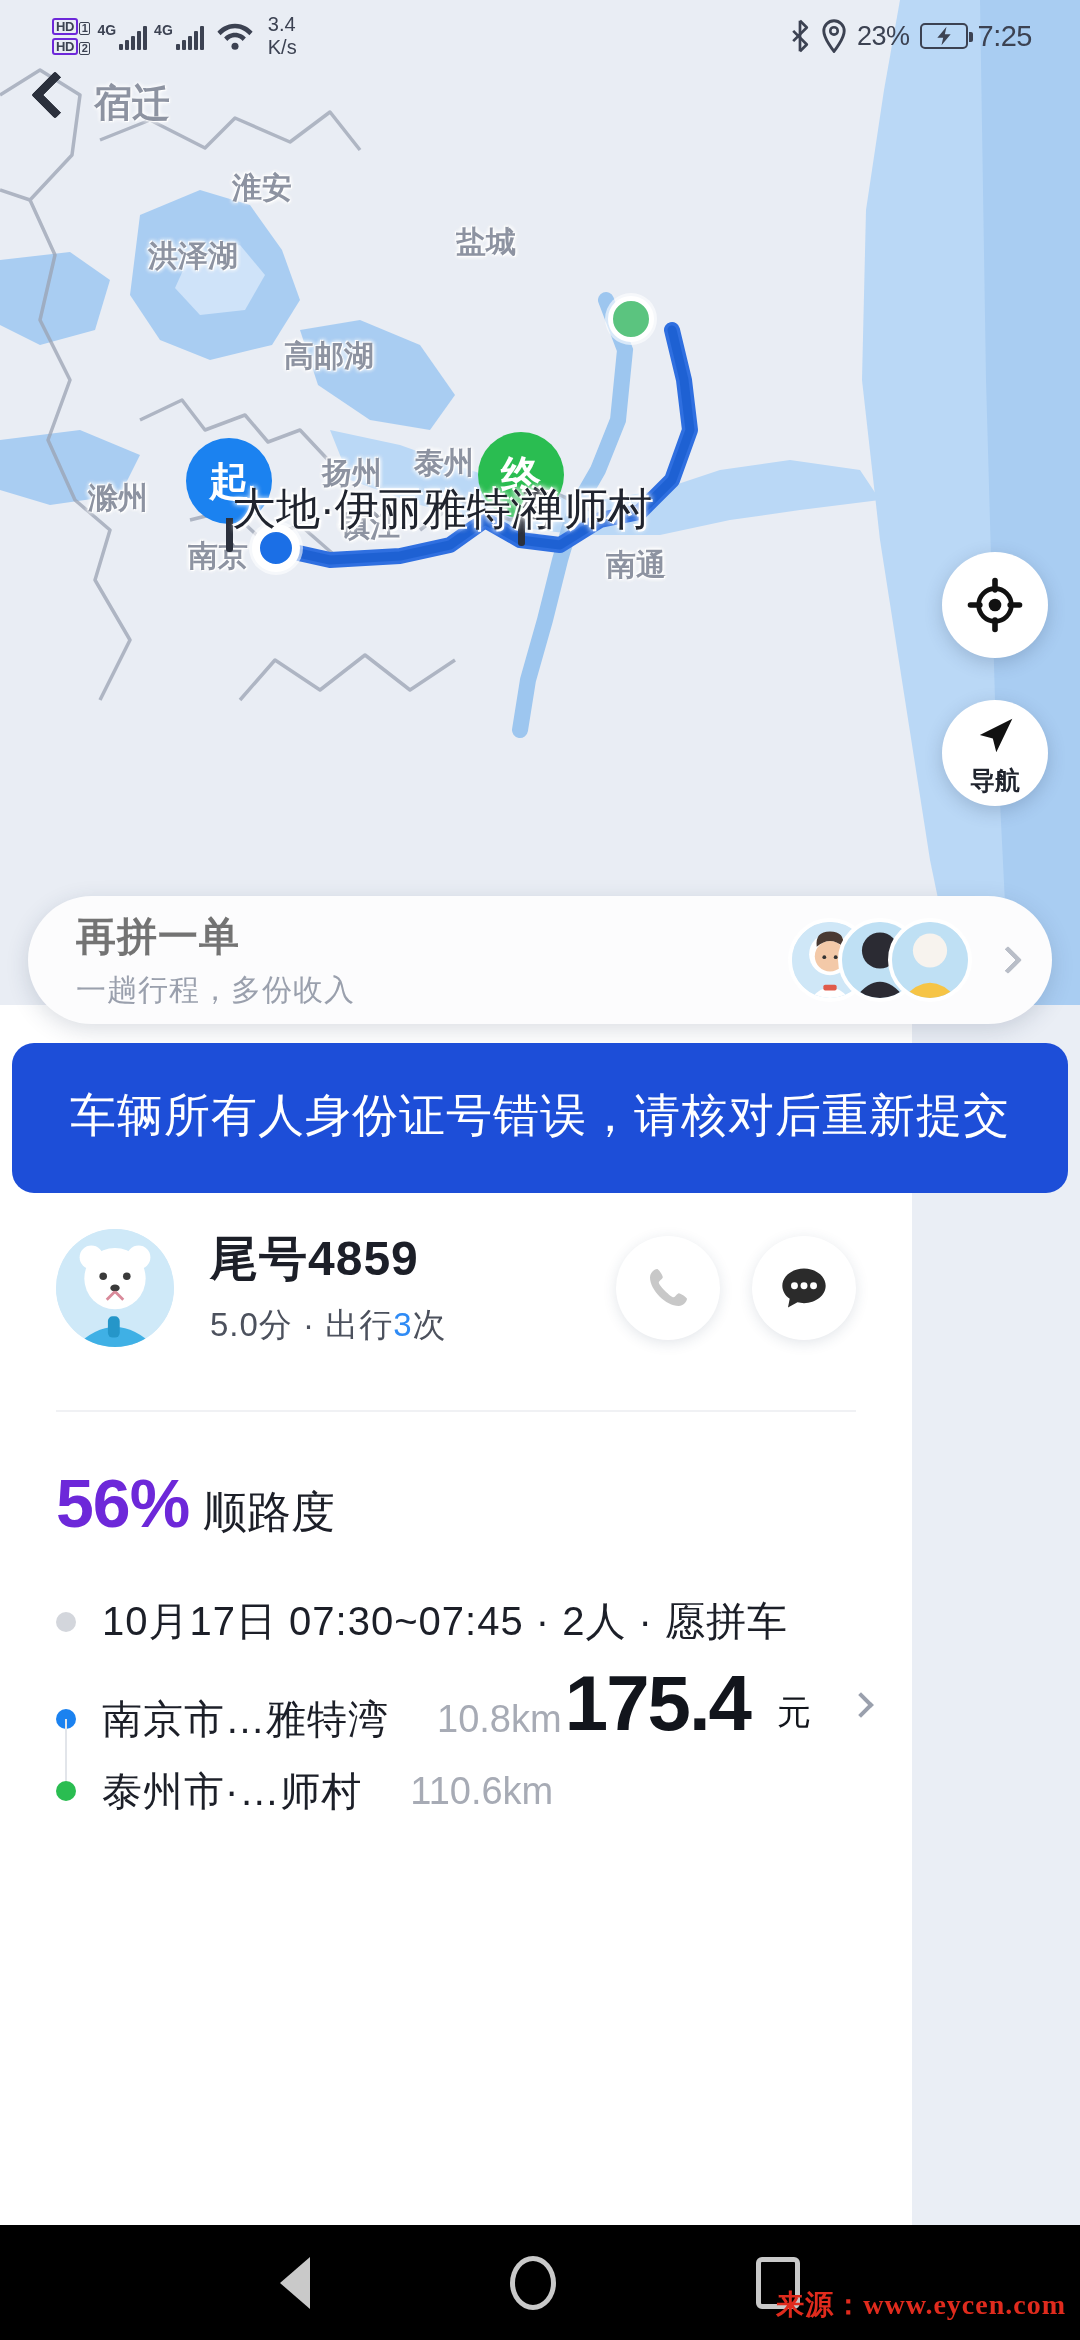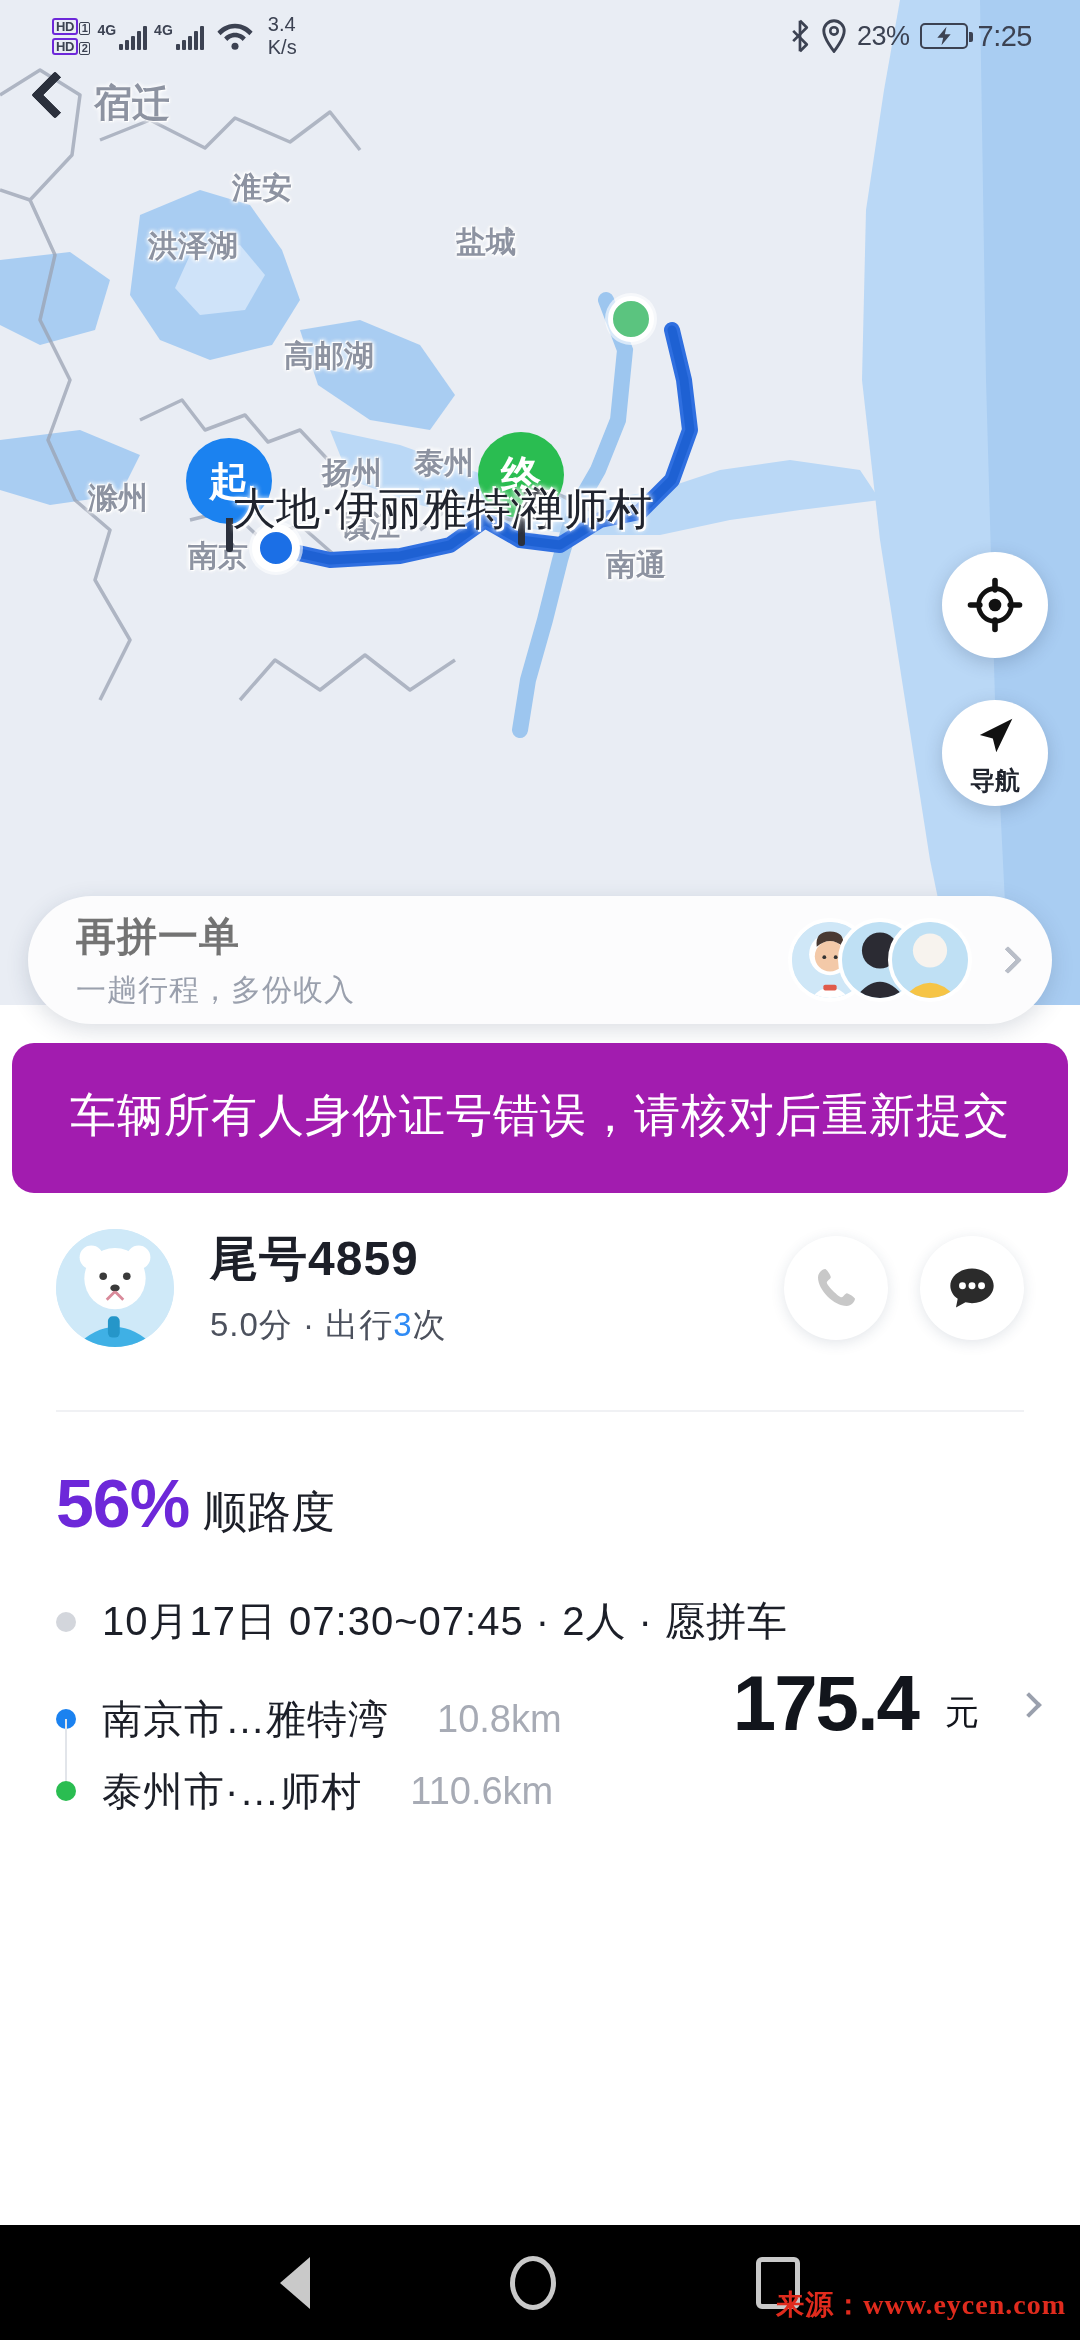--- a/index.html
+++ b/index.html
@@ -106,21 +106,21 @@
   .av {
     width:84px; height:84px; border-radius:50%; border:4px solid #fff;
     overflow:hidden; position:relative; background:#cfe7f7;
   }
   .av + .av { margin-left:-34px; }
   .chev-r { width:20px; height:20px; border-top:5px solid #b9bec8; border-right:5px solid #b9bec8;
             transform:rotate(45deg); margin-left:26px; border-radius:2px; }
 
   
   .sheet {
-    position:absolute; left:0; top:1005px; width:1080px; height:1230px;
+    position:absolute; left:0; top:1005px; width:912px; height:1230px;
     background:#fff; border-radius:0; z-index:20;
   }
   .pass-row { display:flex; align-items:center; padding:222px 56px 0 56px; }
   .pass-avatar {
     width:118px; height:118px; border-radius:50%; background:#cfe9f8;
     position:relative; overflow:hidden; flex:0 0 auto;
   }
   .pass-info { margin-left:36px; display:flex; flex-direction:column; gap:12px; }
   .pass-name { font-size:48px; font-weight:700; color:#1c1f28; letter-spacing:1px; }
   .pass-meta { font-size:33px; color:#4c515d; letter-spacing:1px; }
@@ -154,21 +154,21 @@
     position:absolute; right:42px; top:122px; display:flex; align-items:flex-end; cursor:pointer;gap:23px;
   }
   .price-num { font-size:78px; font-weight:700; color:#12151c; letter-spacing:-2px; line-height:78px; }
   .price-unit { font-size:34px; color:#12151c; margin-left:4px; margin-bottom:6px; }
   .price-chev { width:18px; height:18px; border-top:4px solid #9aa0ad; border-right:4px solid #9aa0ad;
                 transform:rotate(45deg); margin-left:18px; margin-bottom:28px; }
 
   
   .toast {
     position:absolute; left:12px; top:1043px; width:1056px;
-    background:#a21caf; border-radius:22px;
+    background:#1d4ed8; border-radius:22px;
     padding:40px 58px 46px 58px; z-index:60;
     color:#fff; font-size:46px; line-height:64px; text-align:center;
     letter-spacing:1px;
   }
 
   
   .navbar {
     position:absolute; left:0; bottom:0; width:1080px; height:115px;
     background:#000; display:flex; align-items:center; justify-content:center; gap:200px; z-index:50;
   }
@@ -214,21 +214,21 @@
 
       <g fill="none" stroke="#2f6fe0" stroke-width="16" stroke-linecap="round" stroke-linejoin="round">
         <path d="M276 548 L330 560 L400 556 L450 545 L485 520 L520 540 L560 545 L600 520 L640 512 L672 480 L690 430 L684 380 L672 330"></path>
       </g>
       <g fill="none" stroke="#1b5fd0" stroke-width="9" stroke-linecap="round" stroke-linejoin="round" opacity="0.85">
         <path d="M276 548 L330 560 L400 556 L450 545 L485 520 L520 540 L560 545 L600 520 L640 512 L672 480 L690 430 L684 380 L672 330"></path>
       </g>
     </svg>
 
     <div class="map-label" style="left:232px;top:168px;">淮安</div>
-    <div class="map-label" style="left:148px;top:226px;text-align:right;">洪泽湖</div>
+    <div class="map-label" style="left:148px;top:236px;text-align:right;">洪泽湖</div>
     <div class="map-label" style="left:456px;top:222px;">盐城</div>
     <div class="map-label" style="left:284px;top:336px;">高邮湖</div>
     <div class="map-label" style="left:322px;top:453px;">扬州</div>
     <div class="map-label" style="left:414px;top:443px;">泰州</div>
     <div class="map-label" style="left:88px;top:478px;">滁州</div>
     <div class="map-label" style="left:340px;top:506px;">镇江</div>
     <div class="map-label" style="left:188px;top:536px;">南京</div>
     <div class="map-label" style="left:606px;top:545px;">南通</div>
 
     <div class="dot-marker" style="left:608px;top:296px;width:46px;height:46px;background:#5bc47f;"></div>

